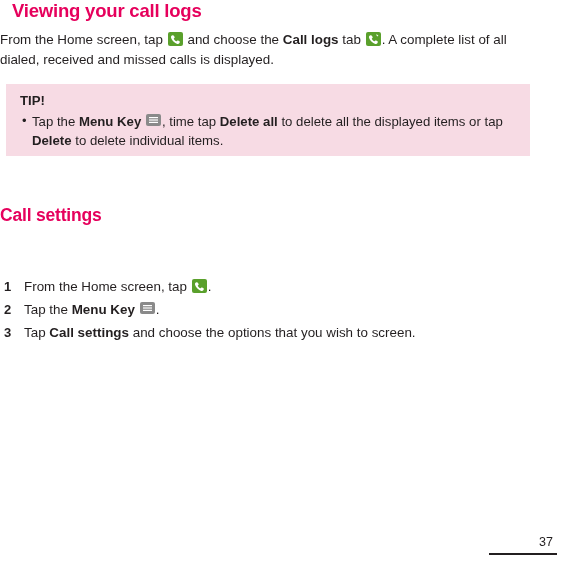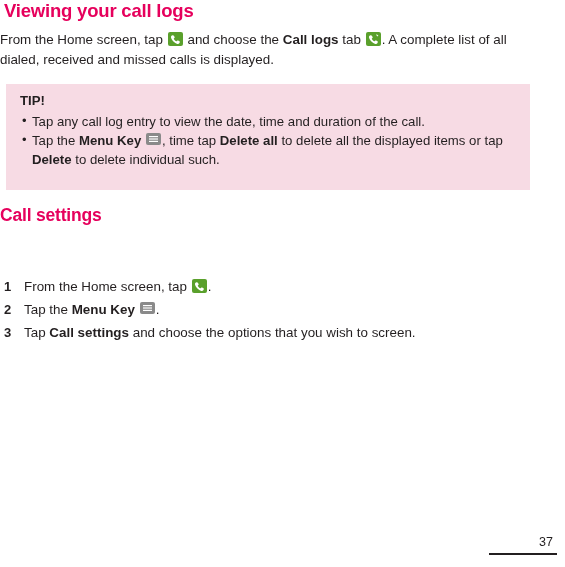--- a/index.html
+++ b/index.html
@@ -20,21 +20,21 @@
     width: 565px;
     height: 567px;
     box-sizing: border-box;
     padding: 0 40px 0 0;
   }
   .h1 {
     font-size: 18.5px;
     font-weight: bold;
     color: #e6005c;
     margin: 0;
-    padding: 0 0 0 4px;
+    padding: 0 0 0 12px;
     position: absolute;
     left: 0px;
     top: 0px;
     letter-spacing: -0.2px;
   }
   .para {
     font-size: 13.4px;
     line-height: 20px;
     color: #231f20;
     position: absolute;
@@ -55,21 +55,21 @@
     position: relative;
   }
   .icon-box svg { display: block; }
 
   
   .tipbox {
     position: absolute;
     left: 6px;
     top: 84px;
     width: 524px;
-    height: 106px;
+    height: 72px;
     background: #f7dbe4;
     box-sizing: border-box;
     padding: 8px 14px 10px 14px;
   }
   .tip-title {
     font-size: 13.2px;
     font-weight: bold;
     color: #231f20;
     margin: 0 0 3px 0;
     line-height: 17px;
@@ -173,37 +173,34 @@
         <path d="M5 4.6c.9-.6 1.6-.3 2 .4l.6 1c.2.4.1.7-.2 1l-.6.5c-.1.3.4 1.2 1 1.8.6.6 1.5 1.1 1.8 1l.5-.6c.3-.3.6-.4 1-.2l1 .6c.7.4 1 1.1.4 2-.5.7-1.3 1-2.2.8-1.3-.3-2.7-1.2-3.9-2.4C5.2 9.3 4.3 7.9 4 6.6c-.2-.8.3-1.6 1-2z" fill="#ffffff"></path>
         <path d="M11.8 3.2l1.6 1.6-.7.7-1.6-1.6z" fill="#ffffff"></path>
       </svg>
     </span><span>. A complete list of all dialed, received and missed calls is displayed.</span>
   </div>
 
   <div class="tipbox">
     <div class="tip-title">TIP!</div>
     <ul class="tip-list">
       <li>
-        <span>Tap any call log entry to view the date, time and duration of the call.</span>
-      </li>
-      <li>
         <span>Tap the</span>
         <span class="bold">Menu Key</span>
         <span class="icon-box">
           <svg width="17" height="14" viewBox="0 0 17 14">
             <rect x="1" y="1" width="15" height="12" rx="2" fill="#8a8a8a"></rect>
             <rect x="4" y="4" width="9" height="1.2" fill="#ffffff"></rect>
             <rect x="4" y="6.4" width="9" height="1.2" fill="#ffffff"></rect>
             <rect x="4" y="8.8" width="9" height="1.2" fill="#ffffff"></rect>
           </svg>
         </span><span>, time tap</span>
         <span class="bold">Delete all</span>
         <span>to delete all the displayed items or tap</span>
         <span class="bold">Delete</span>
-        <span>to delete individual such.</span>
+        <span>to delete individual items.</span>
       </li>
     </ul>
   </div>
 
   <h2 class="h2">Call settings</h2>
 
 
   <div class="steps">
     <div class="step">
       <span class="num">1</span>

